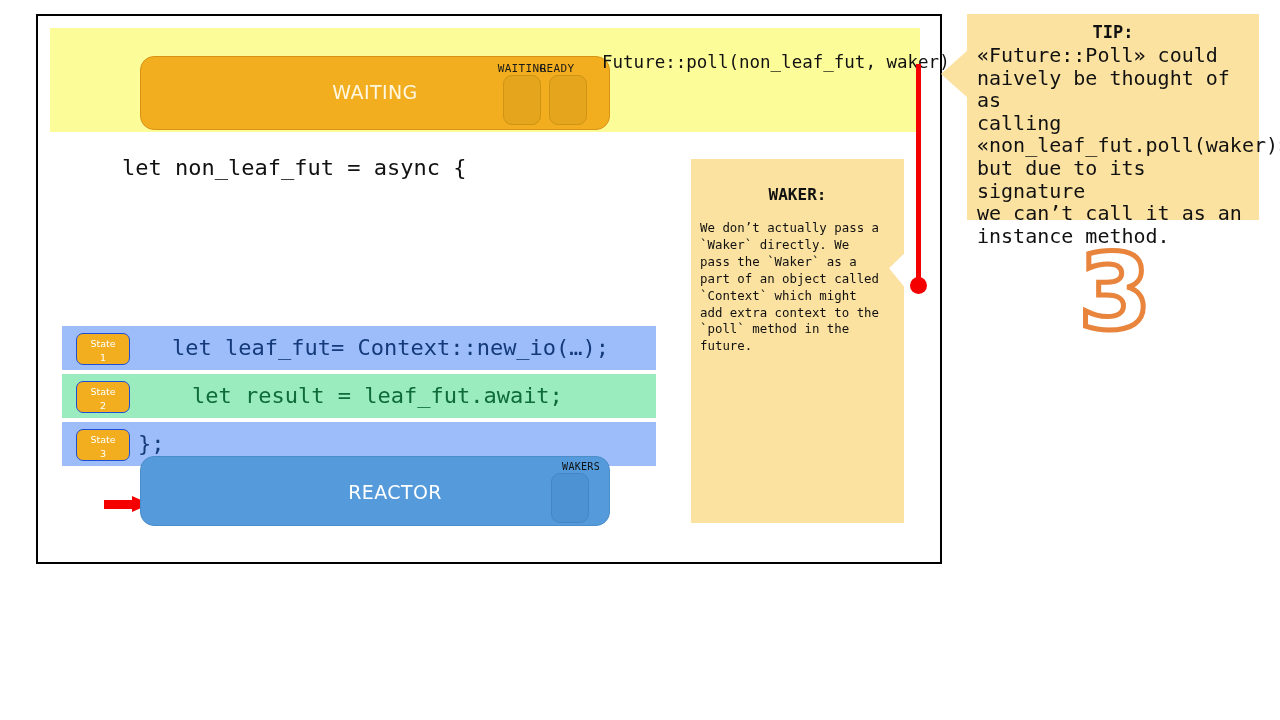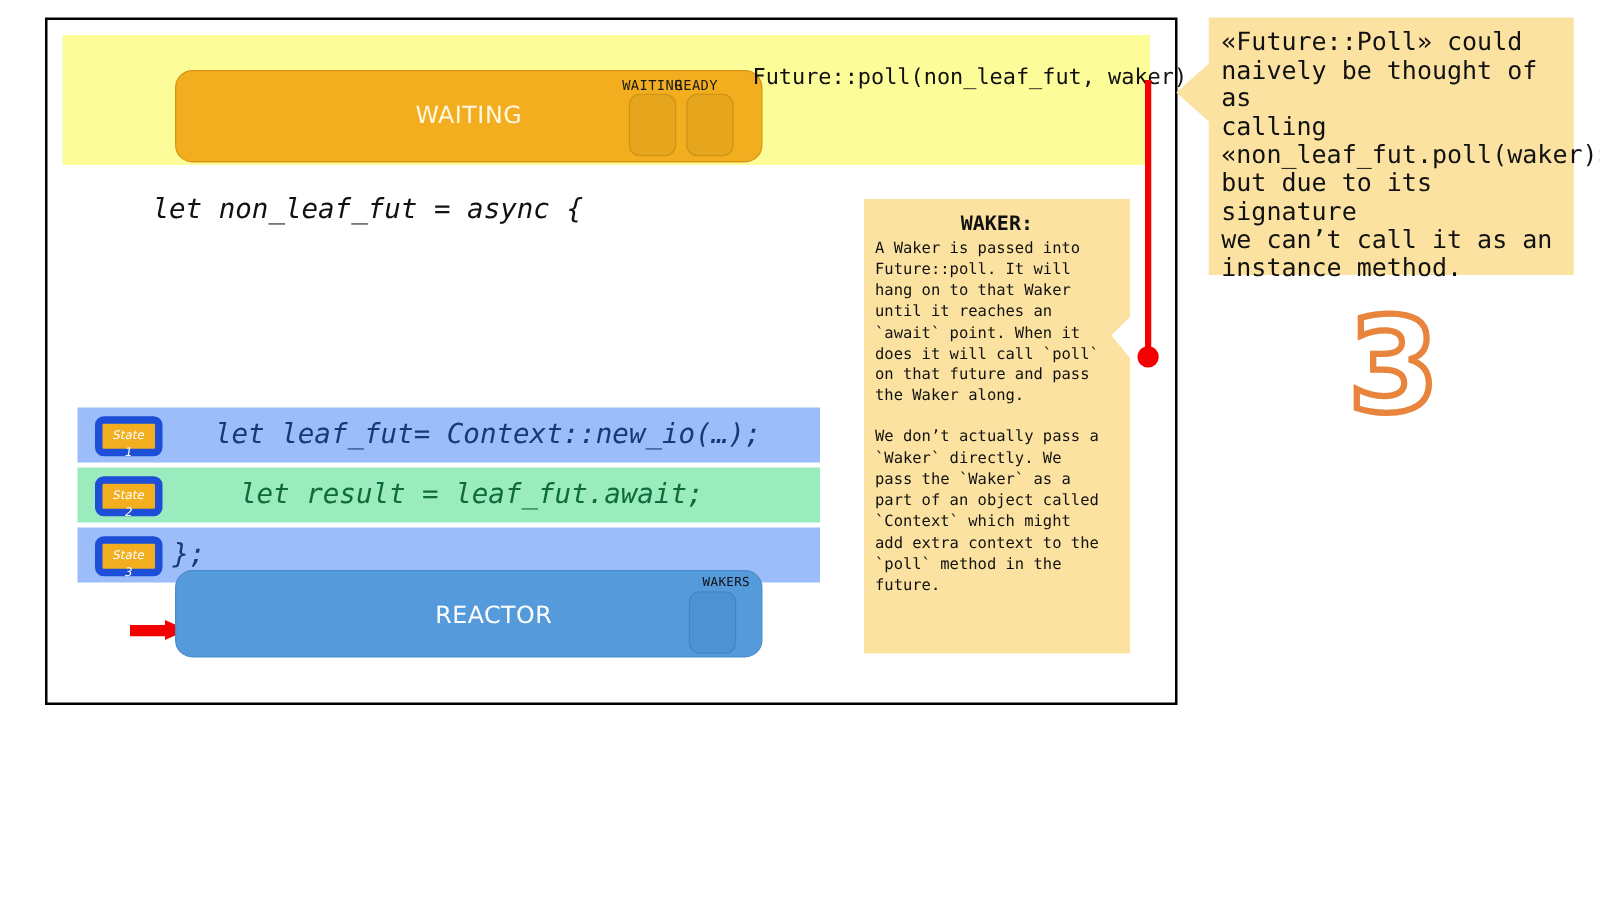--- a/index.html
+++ b/index.html
@@ -109,21 +109,20 @@
     border-radius: 50%;
     background: #f50000;
   }
 
   
   #code-area {
     position: absolute;
     left: 12px;
     top: 130px;
     width: 635px;
-    font-style: italic;
   }
   .code-line {
     position: relative;
     height: 44px;
     font-family: "DejaVu Sans Mono", monospace;
     font-size: 22px;
     white-space: pre;
   }
   .code-line .txt {
     position: absolute;
@@ -145,21 +144,21 @@
 
   #stack { position: absolute; left: 0; top: 180px; width: 635px; height: 140px; }
 
   .state-badge {
     position: absolute;
     left: 14px;
     top: 7px;
     width: 54px;
     height: 32px;
     background: #f2ae1f;
-    border: 6px solid #1d4ed8;
+    border: 1px solid #1d4ed8;
     border-radius: 7px;
     box-sizing: border-box;
     color: #ffffff;
     font-family: "DejaVu Sans", sans-serif;
     font-size: 9.5px;
     line-height: 13.5px;
     text-align: center;
     padding-top: 3px;
   }
   .code-txt {
@@ -261,21 +260,21 @@
   #waker-note {
     position: absolute;
     left: 653px;
     top: 143px;
     width: 213px;
     height: 364px;
     background: #fbe2a0;
     -webkit-clip-path: polygon(0 0, 100% 0, 100% 26%, 93% 30%, 100% 35%, 100% 100%, 0 100%);
     clip-path: polygon(0 0, 100% 0, 100% 26%, 93% 30%, 100% 35%, 100% 100%, 0 100%);
     box-sizing: border-box;
-    padding: 10px 9px 8px 9px;
+    padding: 26px 9px 8px 9px;
   }
   #waker-title {
     text-align: center;
     font-family: "DejaVu Sans Mono", monospace;
     font-size: 16px;
     font-weight: bold;
     color: #111111;
     margin-bottom: 2px;
   }
   .note-para {
@@ -415,43 +414,36 @@
   </div>
 
   <div id="reactor-box">
     <div id="reactor-label">REACTOR</div>
     <div id="cap-wakers">WAKERS</div>
     <div id="wakers-slot"></div>
   </div>
 
   <div id="waker-note">
     <div id="waker-title">WAKER:</div>
-    <p class="note-para" id="waker-p1">A Waker is passed into
-Future::poll. It will
-hang on to that Waker
-until it reaches an
-`await` point. When it
-does it will call `poll`
-on that future and pass
-the Waker along.</p>
     <p class="note-para" id="waker-p2">We don’t actually pass a
 `Waker` directly. We
 pass the `Waker` as a
 part of an object called
 `Context` which might
 add extra context to the
 `poll` method in the
 future.</p>
   </div>
 
 </div>
 
 <div id="tip-callout">
   <div id="tip-tail"></div>
   <div id="tip-body">
+    <div id="tip-title">TIP:</div>
     <p id="tip-text">«Future::Poll» could
 naively be thought of as
 calling
 «non_leaf_fut.poll(waker)»
 but due to its signature
 we can’t call it as an
 instance method.</p>
   </div>
 </div>
 

